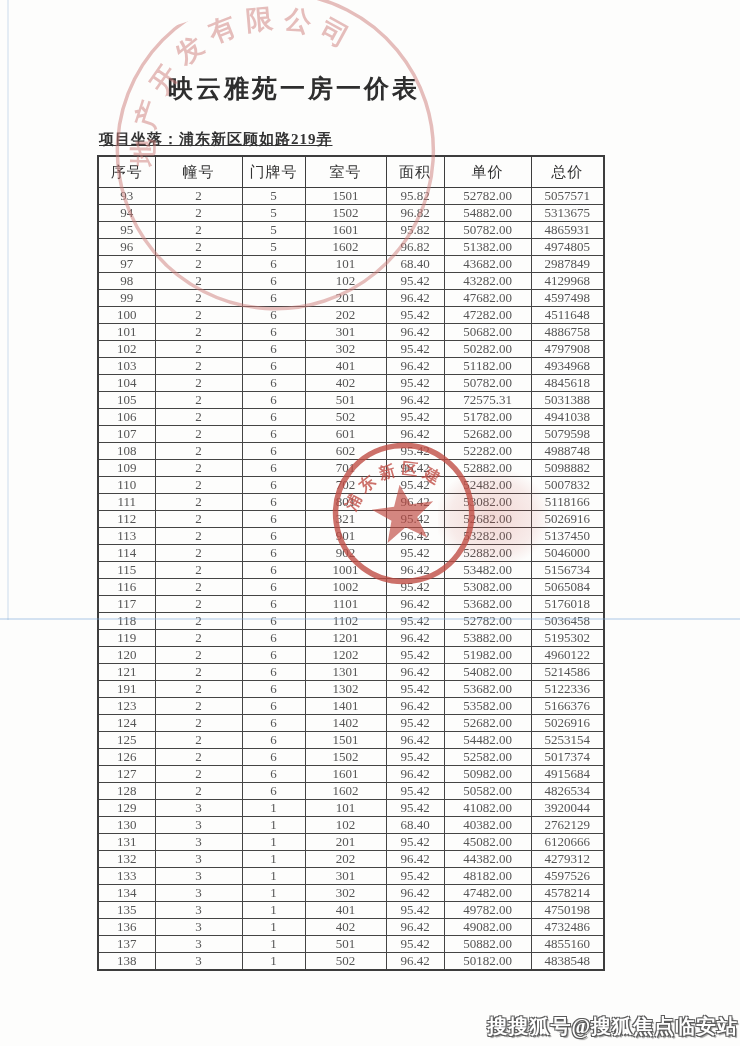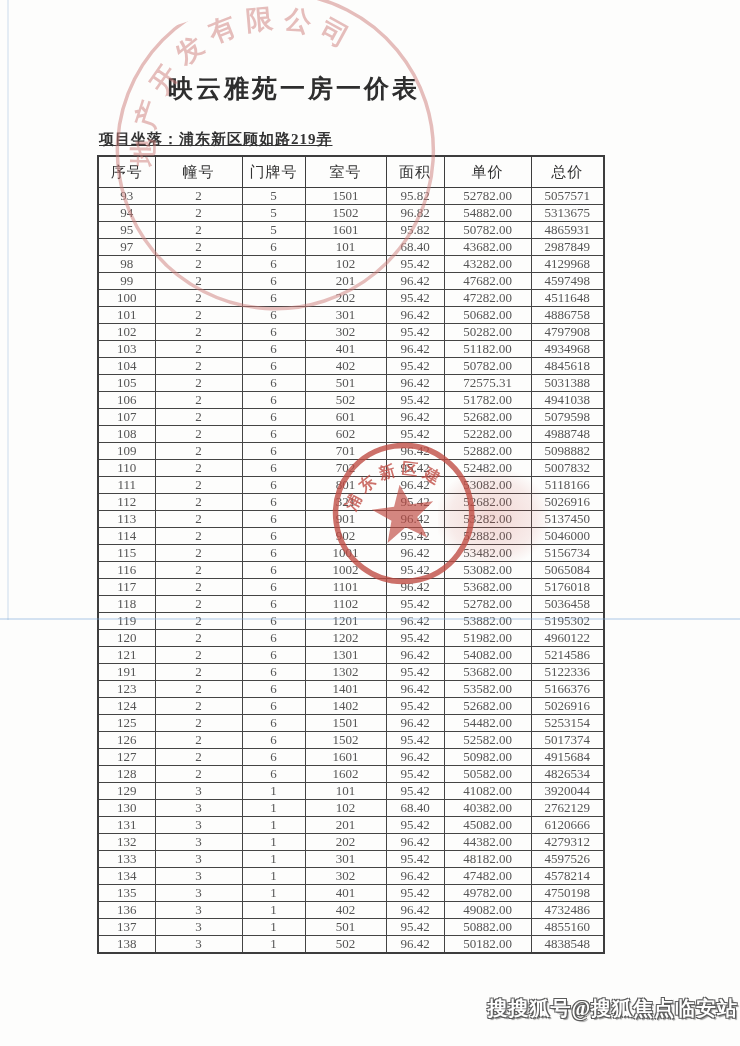--- a/index.html
+++ b/index.html
@@ -48,21 +48,21 @@
   }
   .blue-line-h{
     position:absolute;left:0;top:618px;width:740px;height:2px;
     background:rgba(120,165,215,0.30);pointer-events:none;z-index:5;
   }
   .blue-line-v{
     position:absolute;left:7px;top:0;width:2px;height:620px;
     background:rgba(130,170,215,0.20);pointer-events:none;z-index:5;
   }
   .watermark{
-    position:absolute;right:2px;bottom:24px;
+    position:absolute;right:2px;bottom:6px;
     font-size:20px;font-weight:bold;letter-spacing:1px;
     color:#ffffff;
     text-shadow:
       -1px -1px 0 #5a5a5a, 1px -1px 0 #5a5a5a,
       -1px  1px 0 #5a5a5a, 1px  1px 0 #5a5a5a,
       2px 2px 1px #9a9a9a;
     z-index:6;
   }
 </style>
 </head>
@@ -120,20 +120,29 @@
         <tr>
           <td>95</td>
           <td>2</td>
           <td>5</td>
           <td>1601</td>
           <td>95.82</td>
           <td>50782.00</td>
           <td>4865931</td>
         </tr>
         <tr>
+          <td>96</td>
+          <td>2</td>
+          <td>5</td>
+          <td>1602</td>
+          <td>96.82</td>
+          <td>51382.00</td>
+          <td>4974805</td>
+        </tr>
+        <tr>
           <td>97</td>
           <td>2</td>
           <td>6</td>
           <td>101</td>
           <td>68.40</td>
           <td>43682.00</td>
           <td>2987849</td>
         </tr>
         <tr>
           <td>98</td>

